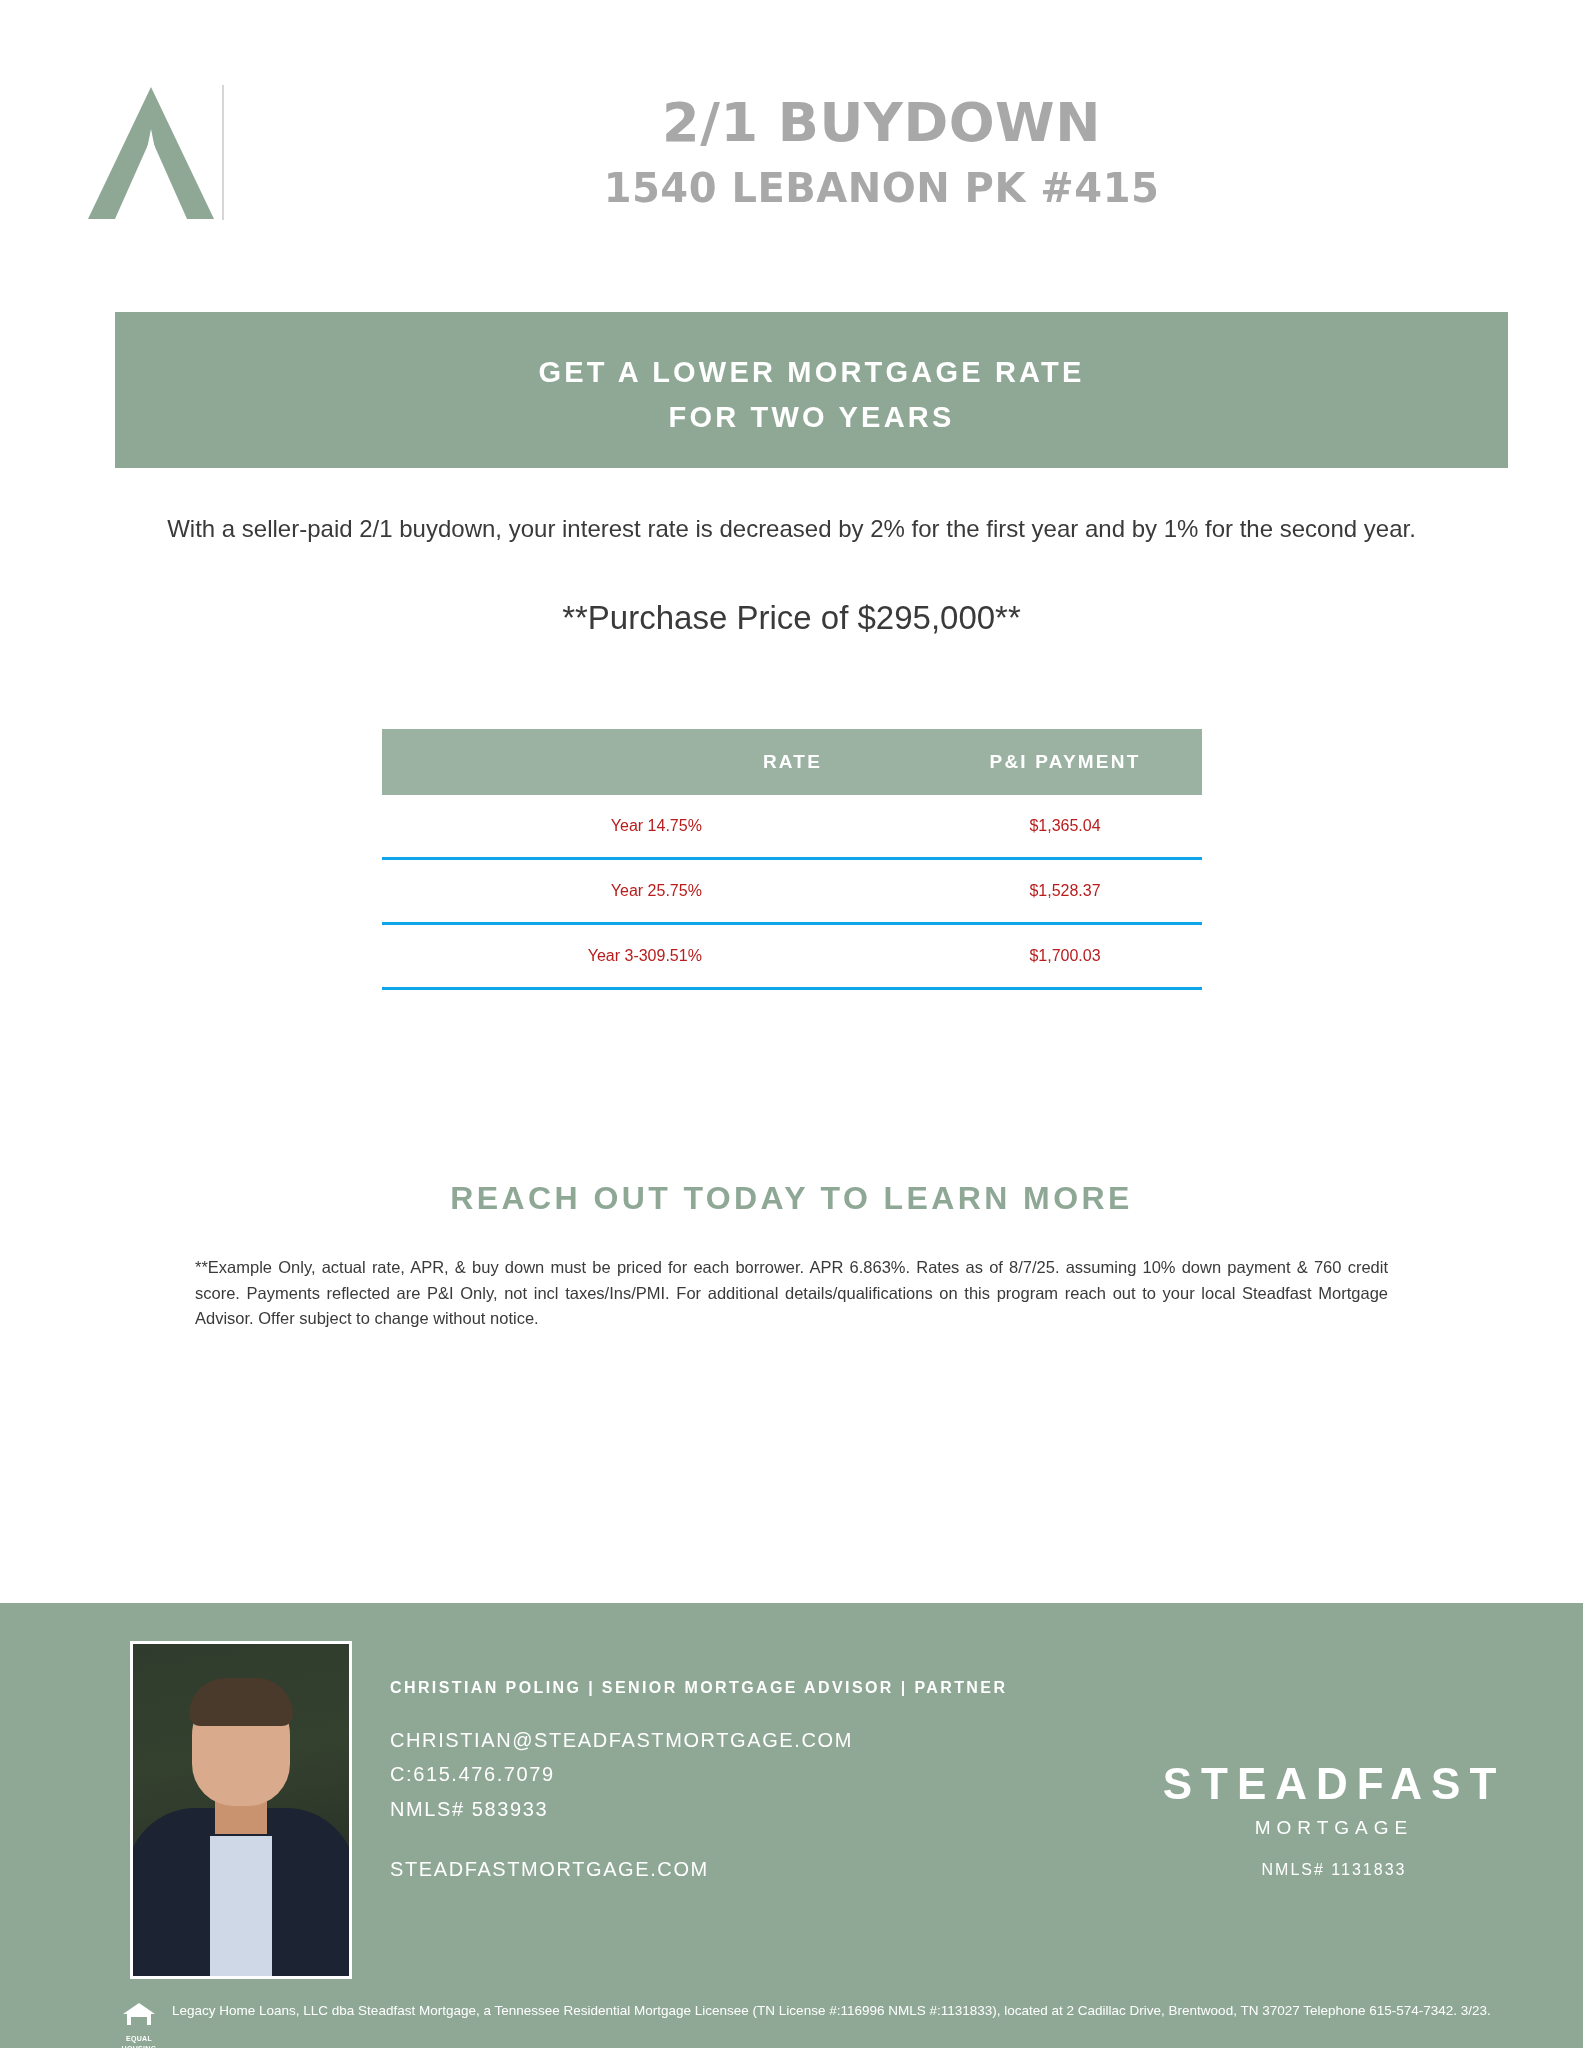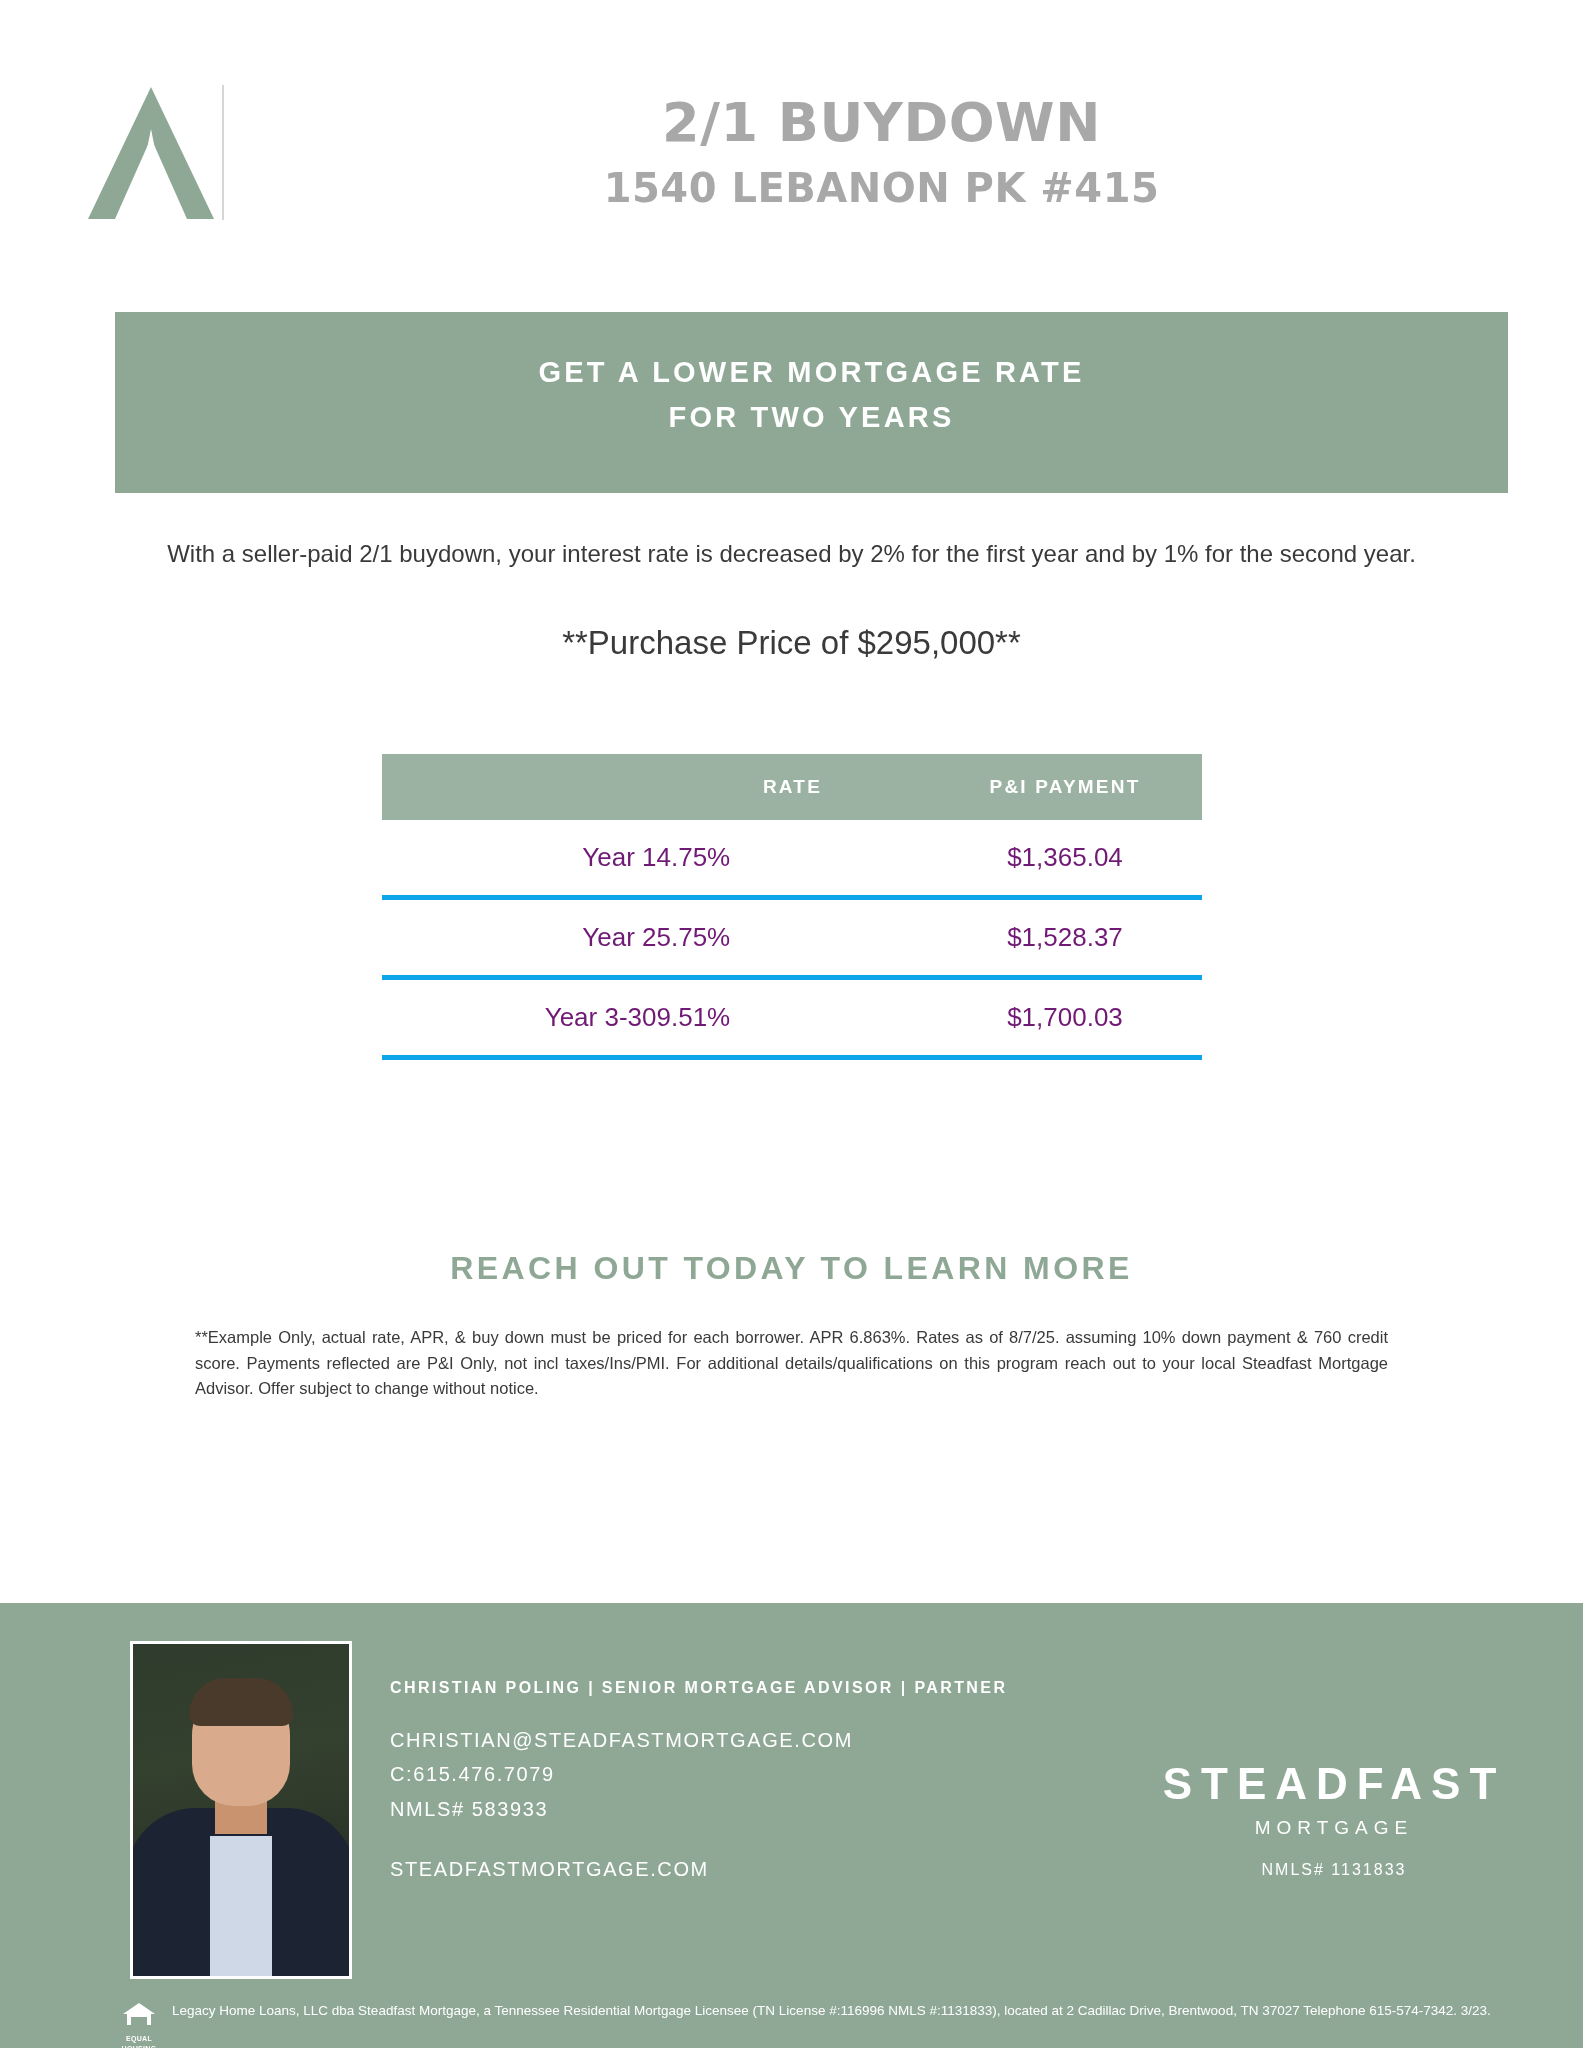--- a/index.html
+++ b/index.html
@@ -65,21 +65,21 @@
     margin-top: 14px;
     line-height: 1.1;
   }
 
   
   .banner {
     margin: 72px 75px 0 115px;
     background: #8fa896;
     color: #ffffff;
     text-align: center;
-    padding: 38px 10px 53px 10px;
+    padding: 38px 10px 28px 10px;
     font-weight: bold;
     font-size: 29px;
     letter-spacing: 3.2px;
     line-height: 1.55;
   }
 
   
   .intro {
     margin: 42px 120px 0 120px;
     text-align: center;
@@ -109,24 +109,24 @@
     font-size: 19px;
     letter-spacing: 2.2px;
     font-weight: bold;
     padding: 22px 0;
     text-align: center;
   }
   table.rates thead th.blank { width: 275px; }
   table.rates thead th.rate-col { width: 272px; }
   table.rates thead th.pay-col { width: 273px; }
   table.rates tbody td {
-    border-bottom: 5px solid #0ea5e9;
-    font-size: 26px;
+    border-bottom: 3px solid #0ea5e9;
+    font-size: 16px;
     padding: 22px 0;
-    color: #701a75;
+    color: #b91c1c;
   }
   td.term { text-align: right; padding-right: 10px; }
   td.rate { text-align: left; padding-left: 32px; }
   td.pay  { text-align: center; }
 
   
   .reach-out {
     margin: 190px 0 0 0;
     text-align: center;
     color: #8fa896;

